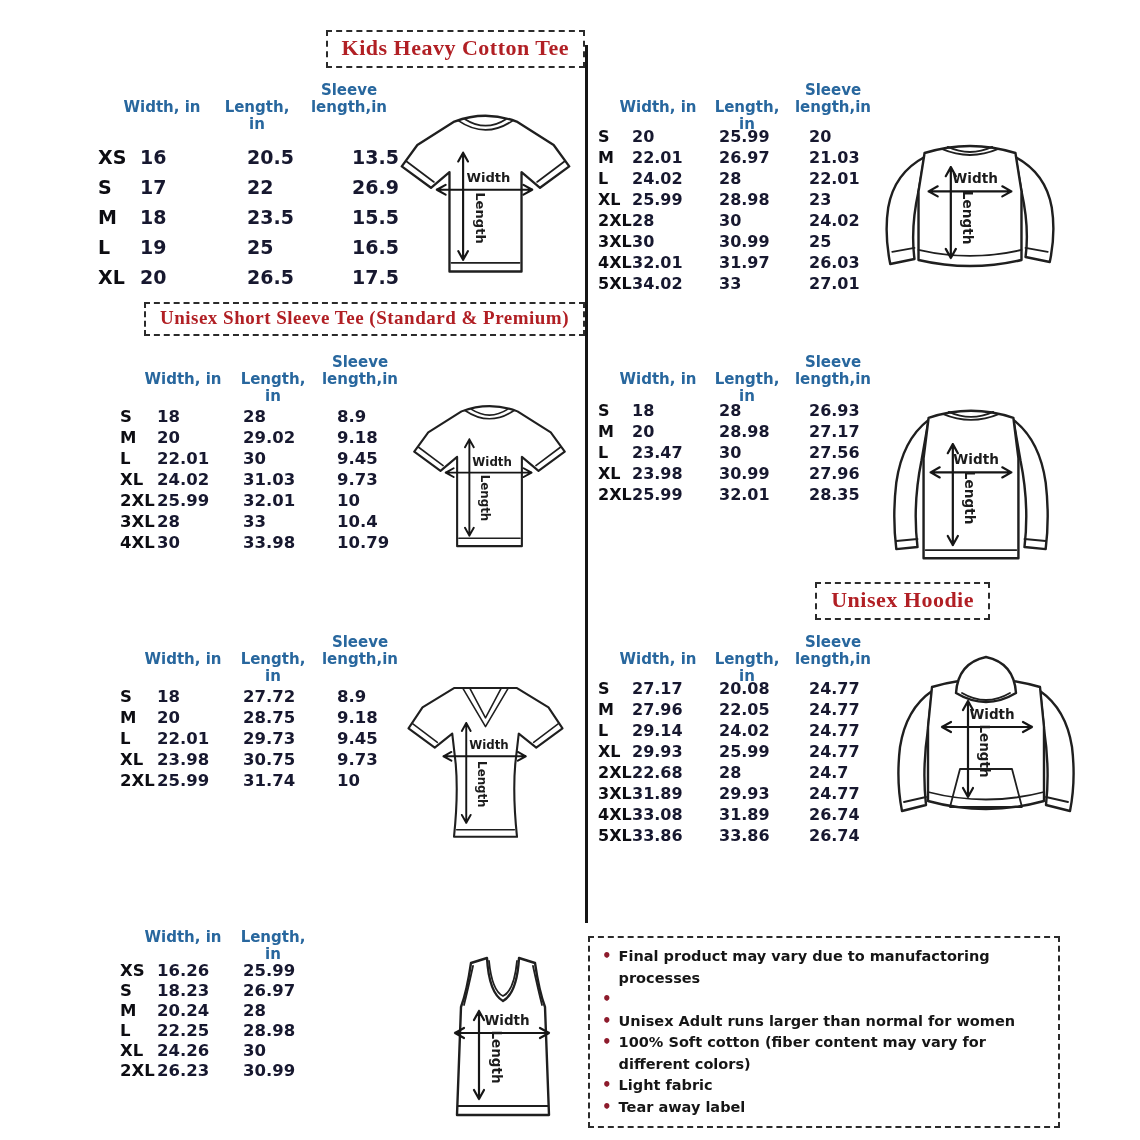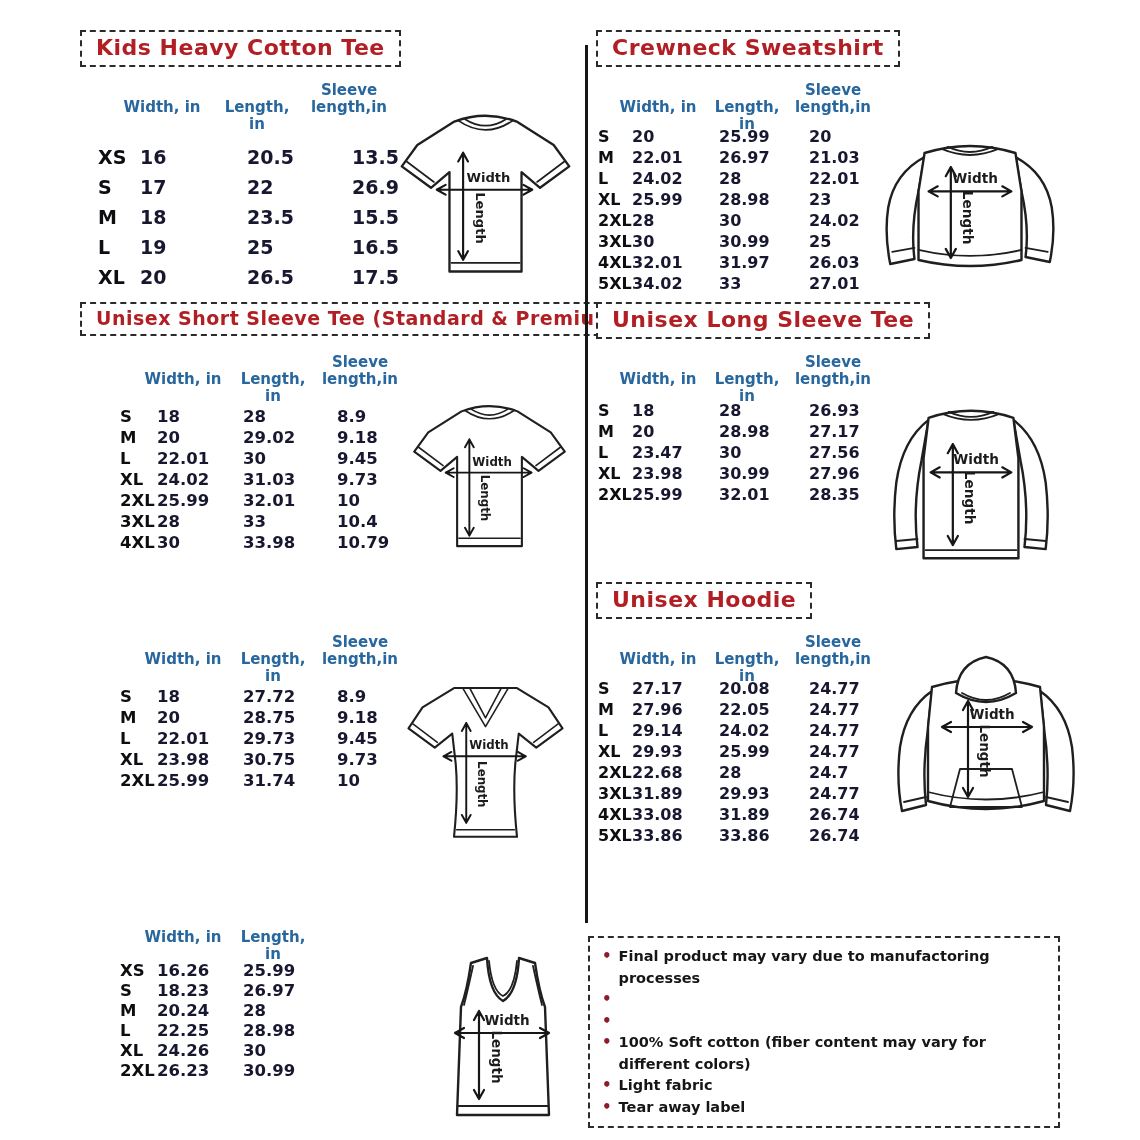--- a/index.html
+++ b/index.html
@@ -2,21 +2,21 @@
 <html><head>
 <meta charset="utf-8">
 <style>
   html,body{margin:0;padding:0;}
   body{
     width:1140px;height:1140px;position:relative;overflow:hidden;
     background:#ffffff;
     font-family:"DejaVu Sans", sans-serif;
   }
   .sec{position:absolute;}
-  .titlewrap{position:absolute;left:0;right:0;top:0;text-align:left;}
+  .titlewrap{position:absolute;left:0;right:0;top:0;text-align:right;font-family:Liberation Serif, serif;}
   .title{
     display:inline-block;border:2px dashed #2b2b2b;background:#fff;
     padding:3px 14px 5px;color:#b11f24;font-weight:bold;font-size:22px;
     letter-spacing:.5px;white-space:nowrap;
   }
   .hdr{
     position:absolute;transform:translateX(-50%);color:#28679e;font-weight:bold;
     font-size:15px;text-align:center;line-height:17px;width:84px;
   }
   .hdr.single{padding-top:17px;}
@@ -266,23 +266,20 @@
     <path class="arrow" d="M32,84 L126,84 M32,84 l9,-5 M32,84 l9,5 M126,84 l-9,-5 M126,84 l-9,5"></path>
     <path class="arrow" d="M56,62 L56,150 M56,62 l-5,9 M56,62 l5,9 M56,150 l-5,-9 M56,150 l5,-9"></path>
     <text class="alabel" x="84" y="76" text-anchor="middle">Width</text>
     <text class="alabel" transform="translate(69,108) rotate(90)" text-anchor="middle">Length</text>
   </svg>
 </section>
 
 <div class="divider"></div>
 
 <section class="sec" style="left:596px;top:30px;width:490px;height:270px">
-  <div class="titlewrap" style="right:96px">
-    <div class="title">Crewneck Sweatshirt</div>
-  </div>
   <div>
     <span class="hdr single" style="left:62px;top:52px">Width, in</span>
     <span class="hdr single" style="left:151px;top:52px">Length, in</span>
     <span class="hdr" style="left:237px;top:52px">Sleeve length,in</span>
   </div>
   <div class="rows rows-right" style="left:2px;top:96px">
       <div class="trow">
         <span class="cell size">S</span>
         <span class="cell val">20</span>
         <span class="cell val">25.99</span>
@@ -341,23 +338,20 @@
     <path class="detail" d="M28,122 L50,118"></path>
     <path class="detail" d="M182,122 L160,118"></path>
     <path class="arrow" d="M64,62 L146,62 M64,62 l9,-5 M64,62 l9,5 M146,62 l-9,-5 M146,62 l-9,5"></path>
     <path class="arrow" d="M86,38 L86,128 M86,38 l-5,9 M86,38 l5,9 M86,128 l-5,-9 M86,128 l5,-9"></path>
     <text class="alabel" x="110" y="54" text-anchor="middle">Width</text>
     <text class="alabel" transform="translate(98,88) rotate(90)" text-anchor="middle">Length</text>
   </svg>
 </section>
 
 <section class="sec" style="left:596px;top:302px;width:490px;height:278px">
-  <div class="titlewrap" style="right:96px">
-    <div class="title">Unisex Long Sleeve Tee</div>
-  </div>
   <div>
     <span class="hdr single" style="left:62px;top:52px">Width, in</span>
     <span class="hdr single" style="left:151px;top:52px">Length, in</span>
     <span class="hdr" style="left:237px;top:52px">Sleeve length,in</span>
   </div>
   <div class="rows rows-right" style="left:2px;top:98px">
       <div class="trow">
         <span class="cell size">S</span>
         <span class="cell val">18</span>
         <span class="cell val">28</span>
@@ -483,20 +477,21 @@
 <div class="notes">
     <div class="note-line">
       <span class="bullet">•</span>
       <span>Final product may vary due to manufactoring processes</span>
     </div>
     <div class="note-line">
       <span class="bullet">•</span>
     </div>
     <div class="note-line">
       <span class="bullet">•</span>
+      <span>Unisex Adult runs larger than normal for women</span>
     </div>
     <div class="note-line">
       <span class="bullet">•</span>
       <span>100% Soft cotton (fiber content may vary for different colors)</span>
     </div>
     <div class="note-line">
       <span class="bullet">•</span>
       <span>Light fabric</span>
     </div>
     <div class="note-line">

